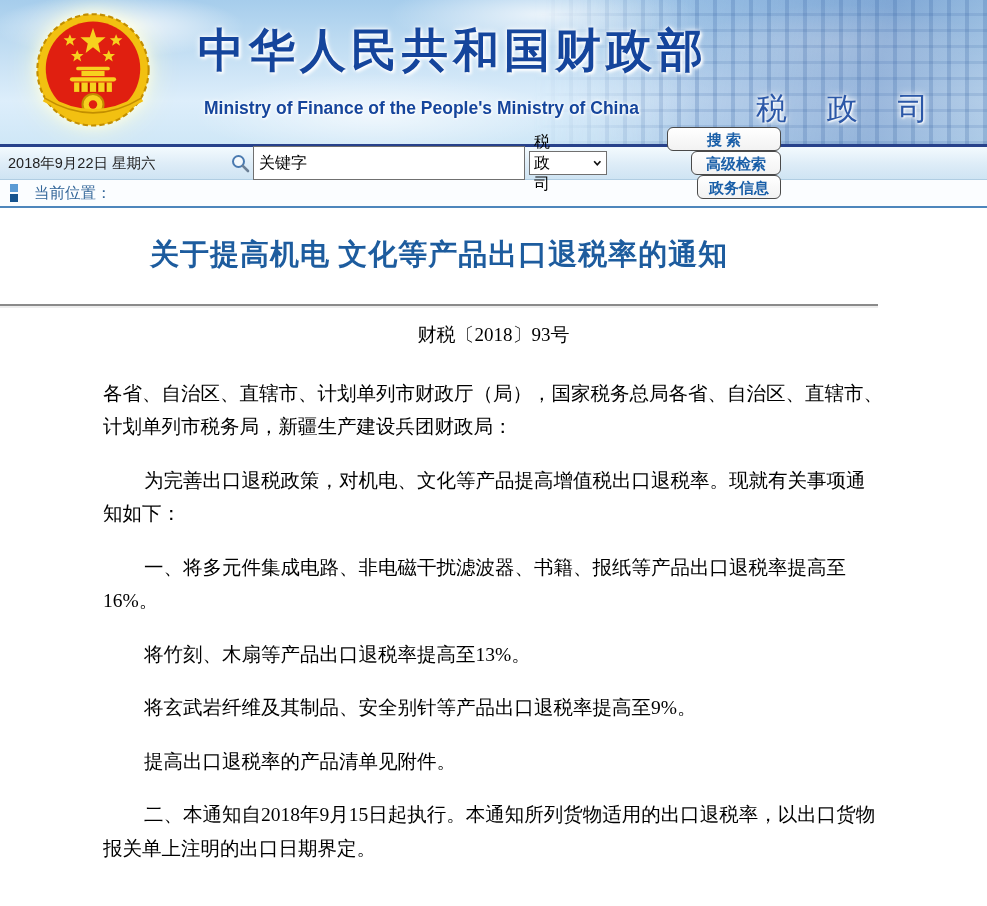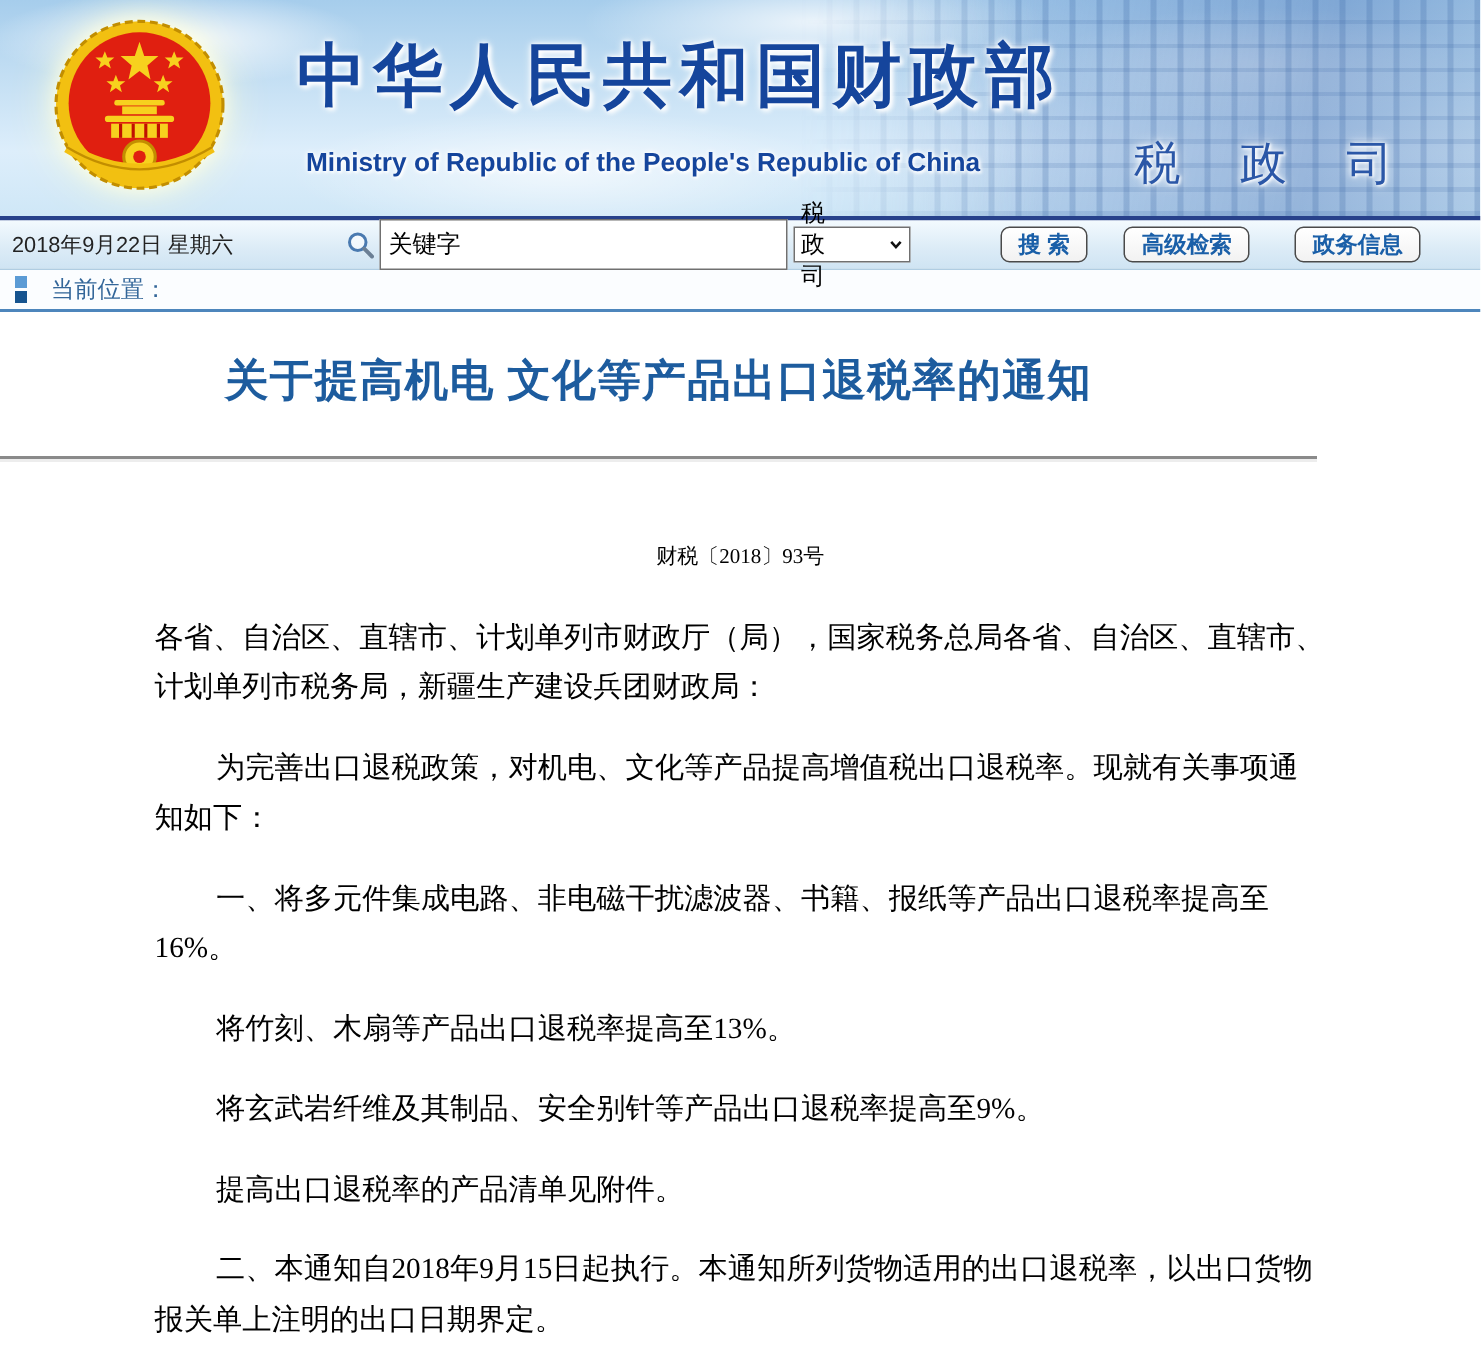--- a/index.html
+++ b/index.html
@@ -64,21 +64,21 @@
     font-family:"Liberation Serif","DejaVu Serif",serif;
   }
   .scope-select {
     width:78px; height:24px; border:1px solid #707070; background:#fff; margin-left:4px;
     display:flex; align-items:center; justify-content:space-between; padding:0 4px;
     font-size:16px; cursor:default;
     font-family:"Liberation Serif","DejaVu Serif",serif;
     gap:32px;
   }
   .chevron { width:15px; height:10px; }
-  .btn-group { display:flex; margin-left:60px; }
+  .btn-group { display:flex; margin-left:60px;flex-direction:column; }
   .tb-btn {
     height:24px; padding:0 11px; margin-right:0; border:1px solid #4a4a4a; border-radius:6px;
     background:linear-gradient(180deg,#ffffff,#f2f2f2);
     color:#1a5fa8; font-weight:bold; font-size:15px; line-height:21px; cursor:pointer;
     white-space:nowrap;
   }
   .tb-btn + .tb-btn { margin-left:24px; }
   .tb-btn:last-child { margin-left:30px; }
 
   
@@ -94,21 +94,21 @@
 
   
   .content { background:#fff; padding-top:28px; font-family:"Liberation Serif","DejaVu Serif",serif; }
   .title-wrap { width:878px; }
   .doc-title {
     text-align:center; color:#1d5c9e; font-size:29px; font-weight:bold;
     letter-spacing:1px; line-height:1.3;
   }
   .rule { width:878px; height:2px; background:#8a8a8a; box-shadow:0 2px 0 rgba(0,0,0,.07); margin-top:30px; border:none; }
   .doc-body { margin:0 103px; color:#000; }
-  .doc-number { text-align:center; font-size:14px; margin-top:56px; }
+  .doc-number { text-align:center; font-size:19px; margin-top:16px; }
   .doc-body p { font-size:19.5px; line-height:1.72; margin-top:20px; }
   p.addressee { margin-top:29px; text-indent:0; }
   .paras p { text-indent:2.1em; }
 </style>
 </head>
 <body>
 
 <div class="header">
   <div class="clouds"></div>
   <div class="building"></div>
@@ -137,21 +137,21 @@
     </g>
 
     <circle cx="60" cy="90" r="10" fill="#f7d11e" stroke="#c28e00" stroke-width="2"></circle>
     <circle cx="60" cy="90" r="4" fill="#e01f10"></circle>
 
     <path d="M14,84 Q60,112 106,84" fill="none" stroke="#f2c011" stroke-width="7"></path>
     <path d="M14,84 Q60,112 106,84" fill="none" stroke="#c28e00" stroke-width="1.5"></path>
   </svg>
 
   <div class="org-cn">中华人民共和国财政部</div>
-  <div class="org-en">Ministry of Republic of the People's Republic of China</div>
+  <div class="org-en">Ministry of Finance of the People's Ministry of China</div>
   <div class="dept">税 政 司</div>
 </div>
 
 <div class="toolbar">
   <div class="date">2018年9月22日 星期六</div>
 
   <svg class="search-icon" viewBox="0 0 20 20">
     <circle cx="8.5" cy="8.5" r="5.5" fill="rgba(255,255,255,.6)" stroke="#4a7ab0" stroke-width="2"></circle>
     <line x1="12.8" y1="12.8" x2="18" y2="18" stroke="#6b7f95" stroke-width="2.6" stroke-linecap="round"></line>
   </svg>

